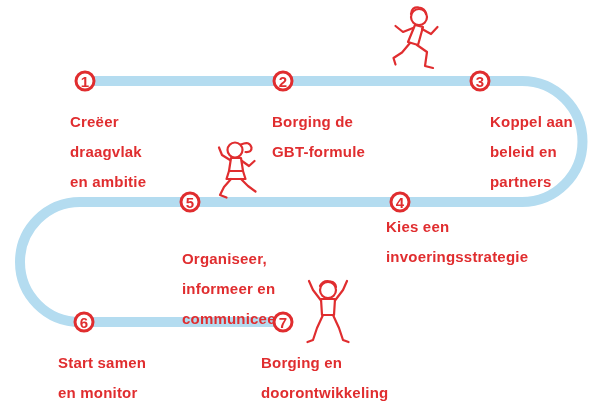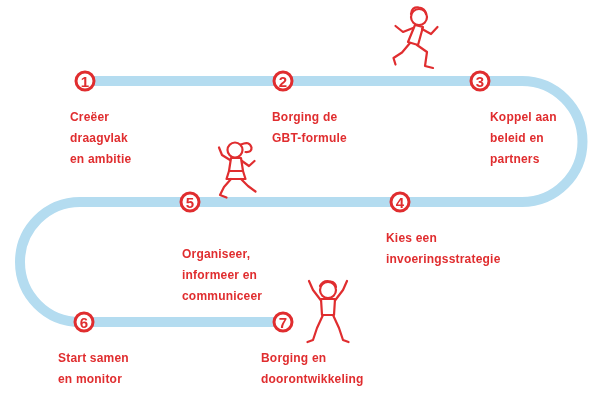--- a/index.html
+++ b/index.html
@@ -40,32 +40,32 @@
     border-radius:50%;
     color:var(--red);
     font-size:15px;font-weight:700;
     display:flex;align-items:center;justify-content:center;
     transform:translate(-50%,-50%);
     line-height:1;
   }
   .label{
     position:absolute;z-index:2;
     color:var(--red);
-    font-size:12px;font-weight:700;
-    line-height:21px;
+    font-size:15px;font-weight:700;
+    line-height:30px;
     white-space:pre-line;
     letter-spacing:0.2px;
   }
   
   .c1{left:85px;top:81px}   .c2{left:283px;top:81px}  .c3{left:480px;top:81px}
   .c4{left:400px;top:202px} .c5{left:190px;top:202px}
   .c6{left:84px;top:322px}  .c7{left:283px;top:322px}
   
   .l1{left:70px;top:107px}  .l2{left:272px;top:107px} .l3{left:490px;top:107px}
-  .l4{left:386px;top:228px} .l5{left:182px;top:244px}
+  .l4{left:386px;top:212px} .l5{left:182px;top:244px}
   .l6{left:58px;top:348px}  .l7{left:261px;top:348px}
 </style>
 </head>
 <body>
 
 <div class="stage">
 
   <svg class="route-svg" width="600" height="404" viewBox="0 0 600 404">
 
     <path class="route" d="M 85 81 H 522 A 60.5 60.5 0 0 1 522 202 H 80 A 60 60 0 0 0 80 322 H 283"></path>

